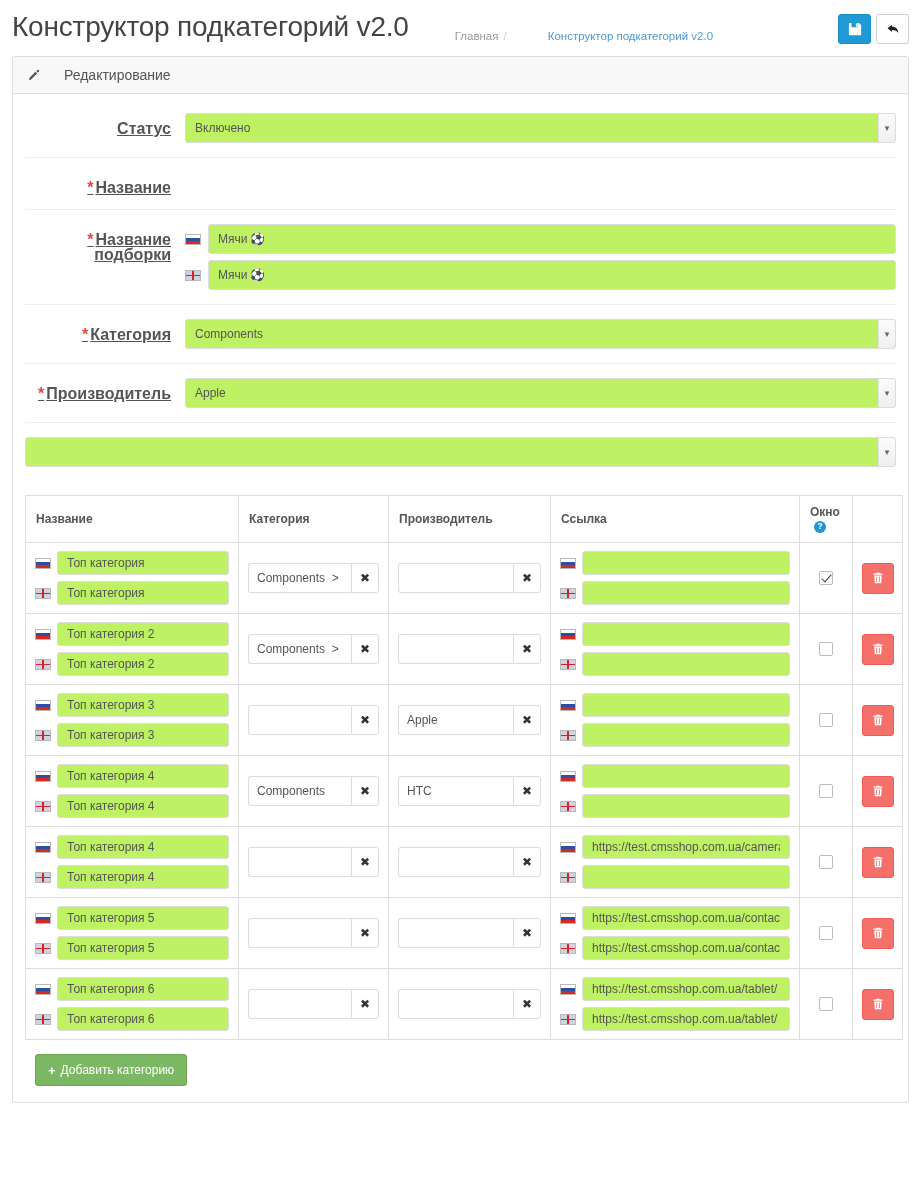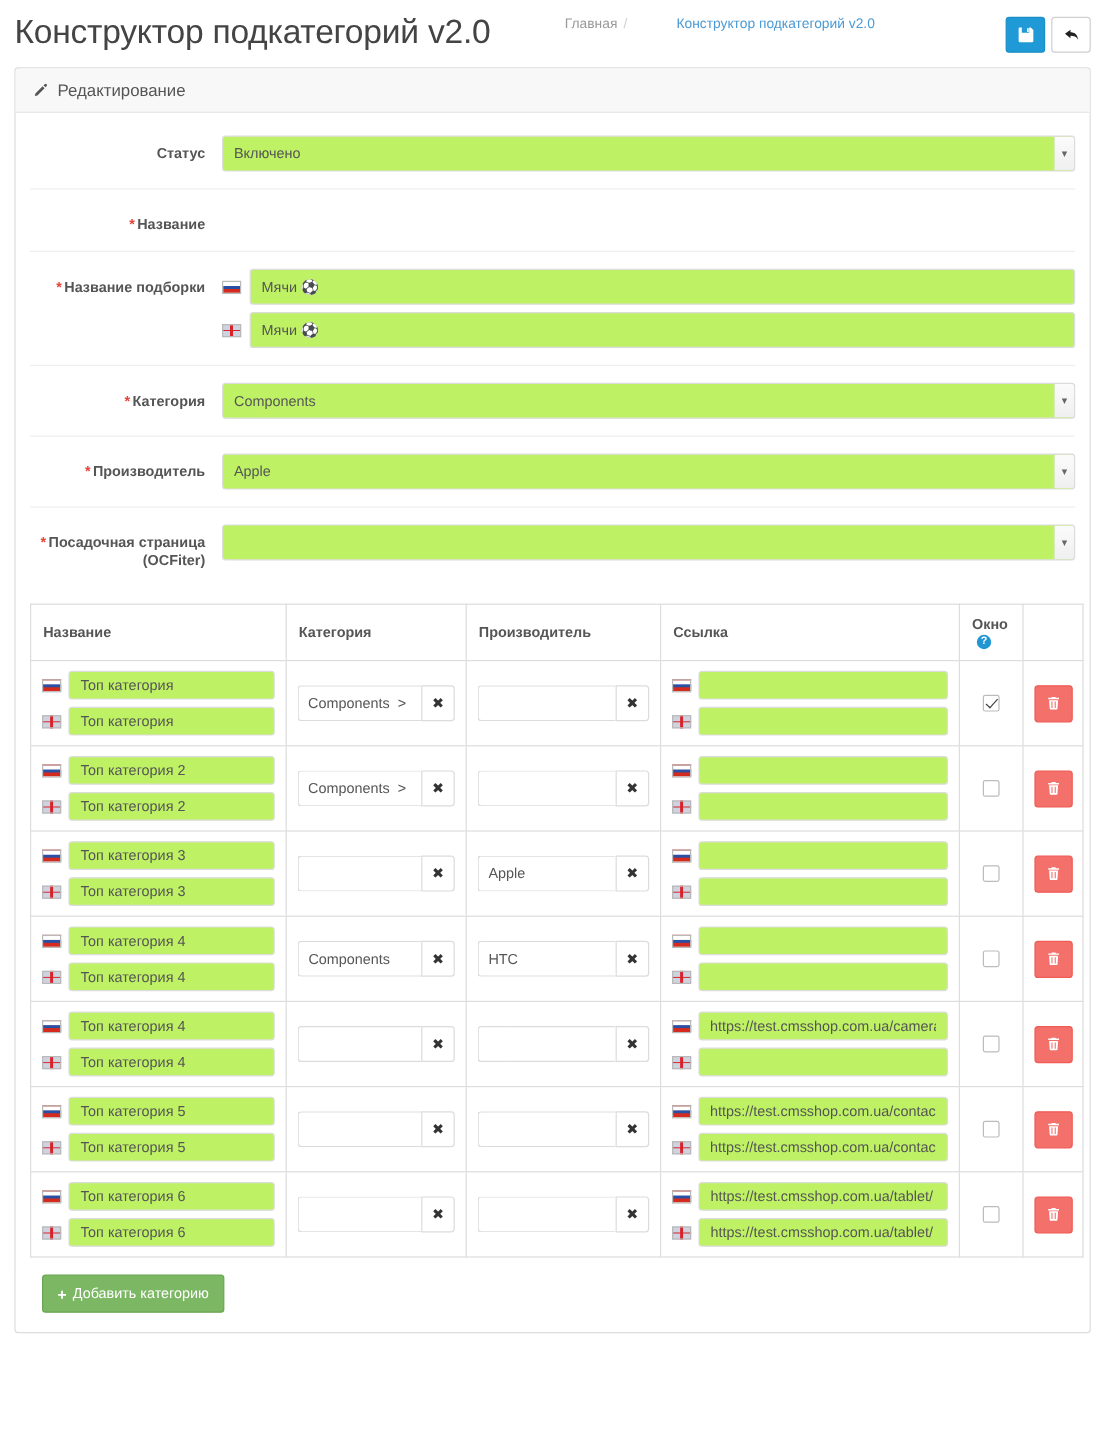--- a/index.html
+++ b/index.html
@@ -12,21 +12,21 @@
   }
   body { width: 921px; }
 
   
   .page-header {
     padding: 10px 12px 12px 12px;
     display: flex;
     align-items: flex-start;
     justify-content: space-between;
   }
-  .title-wrap { display: flex; align-items: flex-start; flex-wrap: wrap; gap: 16px; }
+  .title-wrap { display: flex; align-items: flex-end; flex-wrap: wrap; }
   .page-title {
     font-size: 28px;
     font-weight: 400;
     color: #444;
     line-height: 34px;
     margin: 0 10px 0 0;
     letter-spacing: -0.2px;
   }
   .breadcrumb {
     display: flex; align-items: baseline;
@@ -54,21 +54,21 @@
   .panel {
     border: 1px solid #dddddd;
     border-radius: 3px;
     margin: 0 12px 12px 12px;
     background: #fff;
   }
   .panel-heading {
     background: #f8f8f8;
     border-bottom: 1px solid #dddddd;
     padding: 10px 14px;
-    display: flex; align-items: center; gap: 8px;
+    display: flex; align-items: center; gap: 24px;
     font-size: 14px;
     color: #555;
     border-radius: 3px 3px 0 0;
   }
   .panel-heading .pencil { color: #666; display:flex; }
   .panel-body { padding: 13px 12px 12px 12px; }
 
   
   .form-group {
     display: flex;
@@ -77,24 +77,25 @@
     border-bottom: 1px solid #eeeeee;
     margin: 0;
   }
   .form-group.first { padding-top: 6px; }
   .ctrl-label {
     width: 160px;
     flex: 0 0 160px;
     text-align: right;
     padding-right: 14px;
     padding-top: 8px;
-    font-size: 12px;
+    font-size: 16px;
     font-weight: bold;
     color: #555;
     line-height: 15px;
+    text-decoration: underline;
   }
   .req { color: #e7453c; margin-right: 2px; font-weight: bold; }
   .ctrl-area { flex: 1 1 auto; min-width: 0; }
 
   .form-control {
     width: 100%;
     height: 30px;
     border: 1px solid #dcdcdc;
     border-radius: 3px;
     padding: 4px 9px;
@@ -364,24 +365,20 @@
       </div>
       <div class="ctrl-area">
         <div class="select-wrap">
           <input class="form-control" readonly="" value="Apple" style="">
           <span class="sel-arrow">▾</span>
         </div>
       </div>
     </div>
 
     <div class="form-group" style="border-bottom:none;">
-      <div class="ctrl-label">
-        <span class="req">*</span><span>Посадочная страница</span><br>
-        <span>(OCFiter)</span>
-      </div>
       <div class="ctrl-area">
         <div class="select-wrap">
           <input class="form-control" readonly="" value="" style="">
           <span class="sel-arrow">▾</span>
         </div>
       </div>
     </div>
 
     <table class="cat-table">
       <thead>

